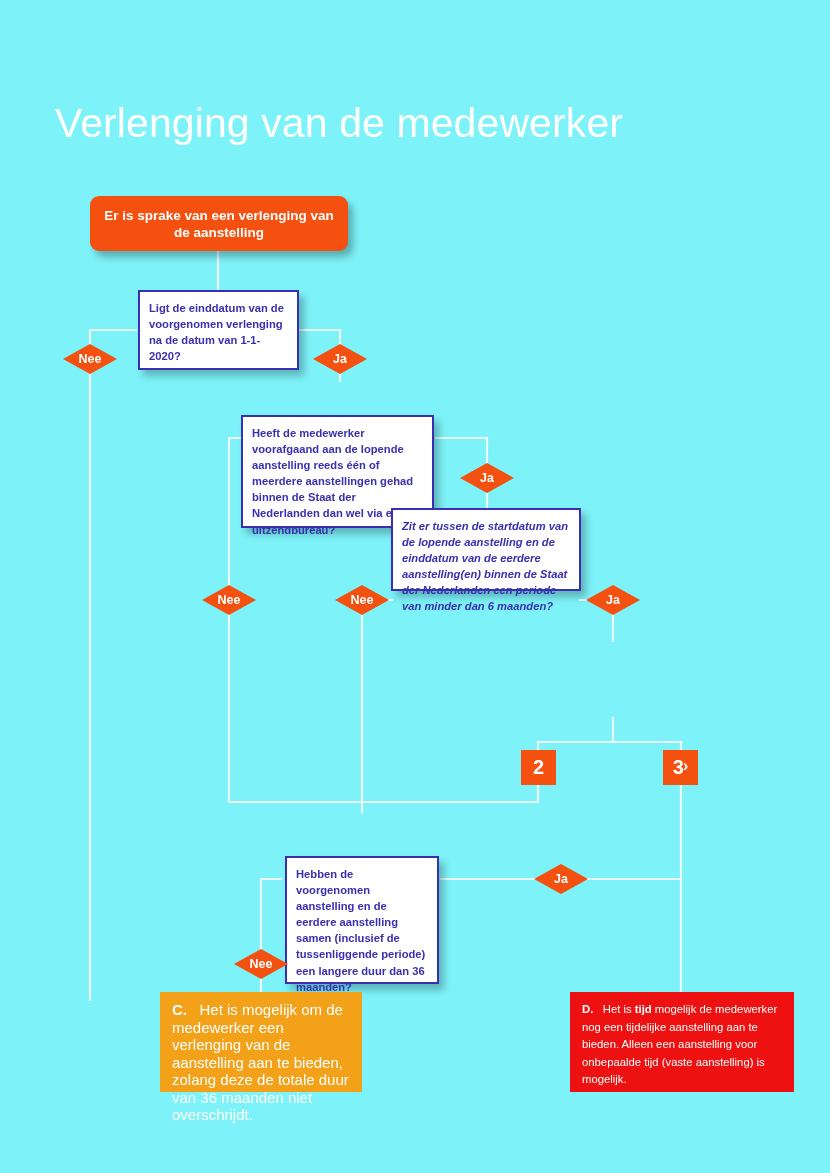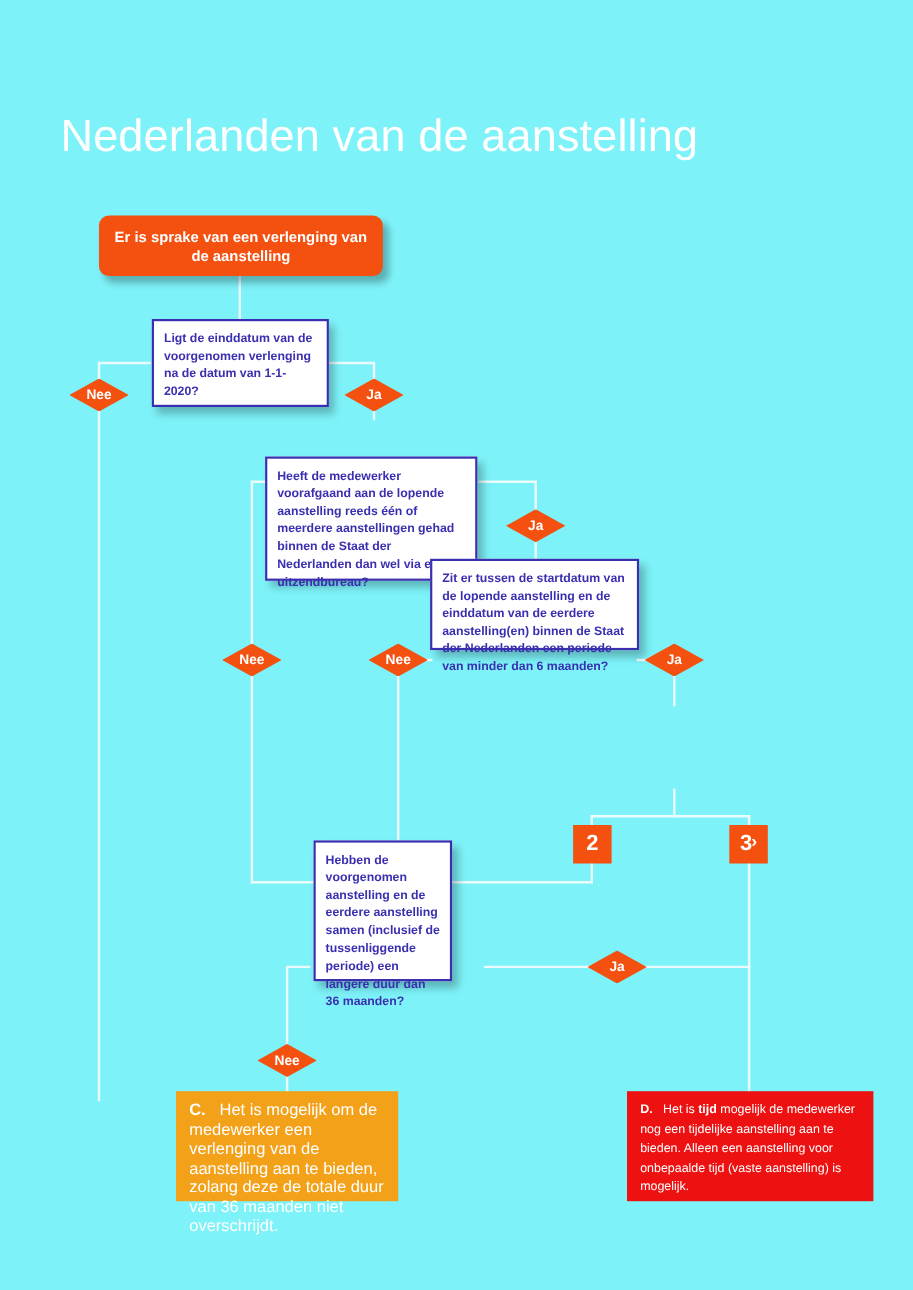--- a/index.html
+++ b/index.html
@@ -147,32 +147,32 @@
       <path d="M362,802 L362,812"></path>
 
       <path d="M681,785 L681,1000"></path>
 
       <path d="M441,879 L681,879"></path>
 
       <path d="M281,879 L261,879 L261,997"></path>
     </g>
   </svg>
 
-  <div class="title">Nederlanden van de aanstelling</div>
+  <div class="title">Verlenging van de medewerker</div>
 
   <div class="start">Er is sprake van een verlenging van de aanstelling</div>
 
   <div class="qbox" style="left:138px;top:290px;width:161px;height:80px;">Ligt de einddatum van de voorgenomen verlenging na de datum van 1-1-2020?</div>
 
   <div class="qbox" style="left:241px;top:381px;width:193px;height:113px;margin-top:34px;">Heeft de medewerker voorafgaand aan de lopende aanstelling reeds één of meerdere aanstellingen gehad binnen de Staat der Nederlanden dan wel via een uitzendbureau?</div>
 
-  <div class="qbox" style="left:391px;top:508px;width:190px;height:83px;">Zit er tussen de startdatum van de lopende aanstelling en de einddatum van de eerdere aanstelling(en) binnen de Staat der Nederlanden een periode van minder dan 6 maanden?</div>
-
-
-  <div class="qbox" style="left:285px;top:764px;width:126px;height:128px;">Hebben de voorgenomen aanstelling en de eerdere aanstelling samen (inclusief de tussenliggende periode) een langere duur dan 36 maanden?</div>
+  <div class="qbox" style="left:391px;top:508px;width:190px;height:83px;font-style:italic;">Zit er tussen de startdatum van de lopende aanstelling en de einddatum van de eerdere aanstelling(en) binnen de Staat der Nederlanden een periode van minder dan 6 maanden?</div>
+
+
+  <div class="qbox" style="left:285px;top:856px;width:154px;height:128px;">Hebben de voorgenomen aanstelling en de eerdere aanstelling samen (inclusief de tussenliggende periode) een langere duur dan 36 maanden?</div>
 
   <div class="diamond" style="left:63px;top:344px;">Nee</div>
   <div class="diamond" style="left:313px;top:344px;">Ja</div>
 
   <div class="diamond" style="left:460px;top:463px;">Ja</div>
   <div class="diamond" style="left:202px;top:585px;">Nee</div>
 
   <div class="diamond" style="left:335px;top:585px;">Nee</div>
   <div class="diamond" style="left:586px;top:585px;">Ja</div>
 

